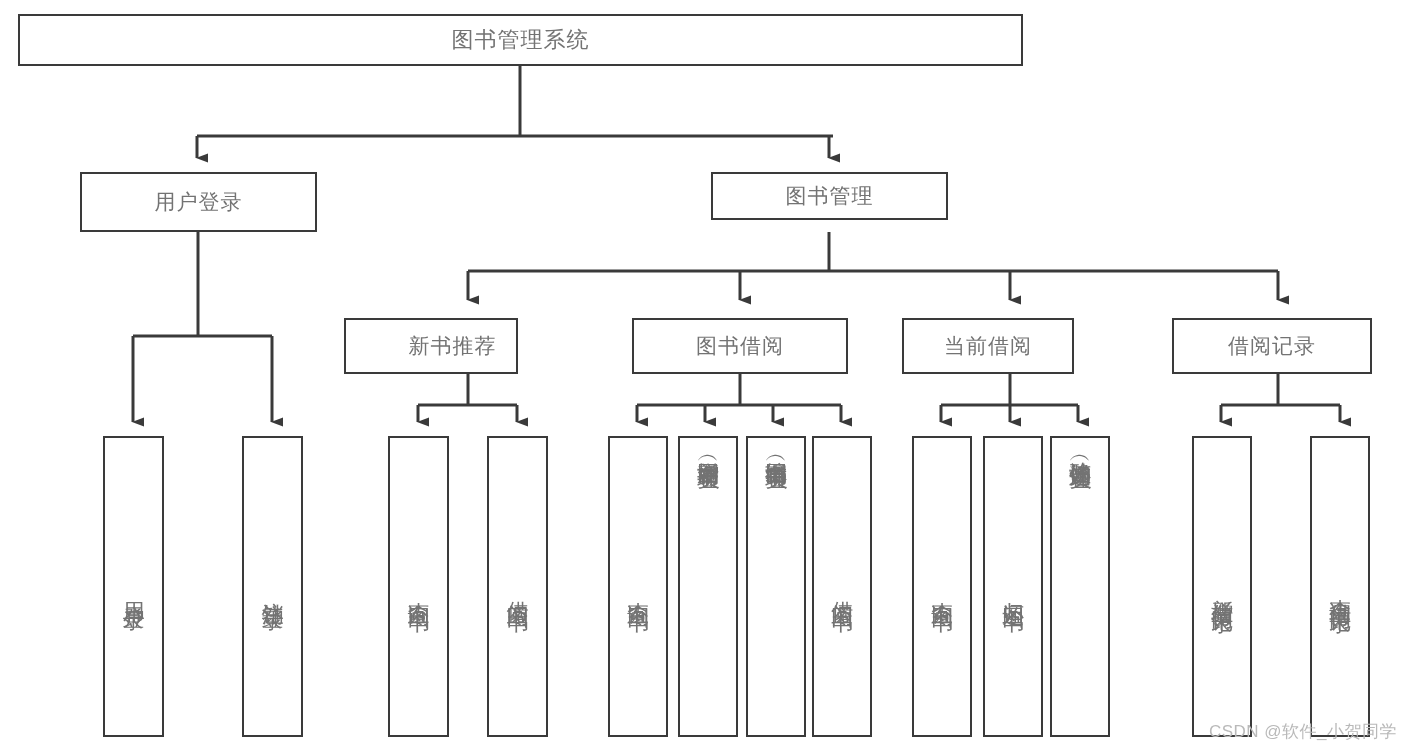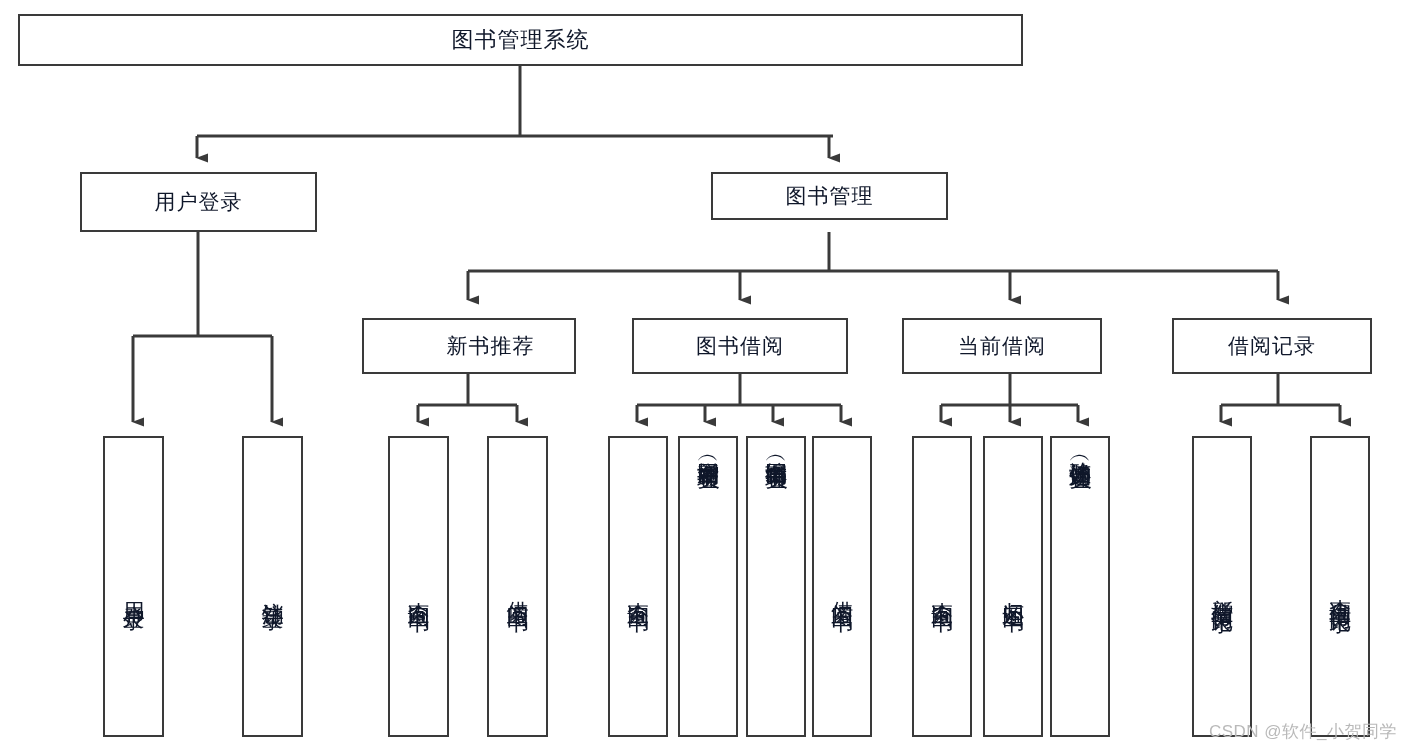--- a/index.html
+++ b/index.html
@@ -17,21 +17,21 @@
 
   
   .node{
     position:absolute;
     box-sizing:border-box;
     background:#ffffff;
     border:2px solid #3a3a3a;
     display:flex;
     align-items:center;
     justify-content:center;
-    color:#0f172a;
+    color:#737373;
     letter-spacing:1px;
   }
   .node .lbl{
     display:block;
     text-align:center;
     white-space:pre-line;
   }
 
   
   .h-node .lbl{font-size:21px;line-height:1.2;}
@@ -124,29 +124,29 @@
   </div>
 
   <div class="node h-node" style="left:80px;top:172px;width:237px;height:60px;">
     <span class="lbl">用户登录</span>
   </div>
 
   <div class="node h-node" style="left:711px;top:172px;width:237px;height:48px;">
     <span class="lbl">图书管理</span>
   </div>
 
-  <div class="node h-node" style="left:362px;top:318px;width:214px;height:56px;padding-left:43px;">
+  <div class="node h-node" style="left:344px;top:318px;width:174px;height:56px;padding-left:43px;">
     <span class="lbl">新书推荐</span>
   </div>
 
   <div class="node h-node" style="left:632px;top:318px;width:216px;height:56px;">
     <span class="lbl">图书借阅</span>
   </div>
 
-  <div class="node h-node" style="left:902px;top:318px;width:200px;height:56px;">
+  <div class="node h-node" style="left:902px;top:318px;width:172px;height:56px;">
     <span class="lbl">当前借阅</span>
   </div>
 
   <div class="node h-node" style="left:1172px;top:318px;width:200px;height:56px;">
     <span class="lbl">借阅记录</span>
   </div>
 
   <div class="node v-node center" style="left:103px;top:436px;width:61px;height:301px;">
     <span class="lbl">用户登录</span>
   </div>

